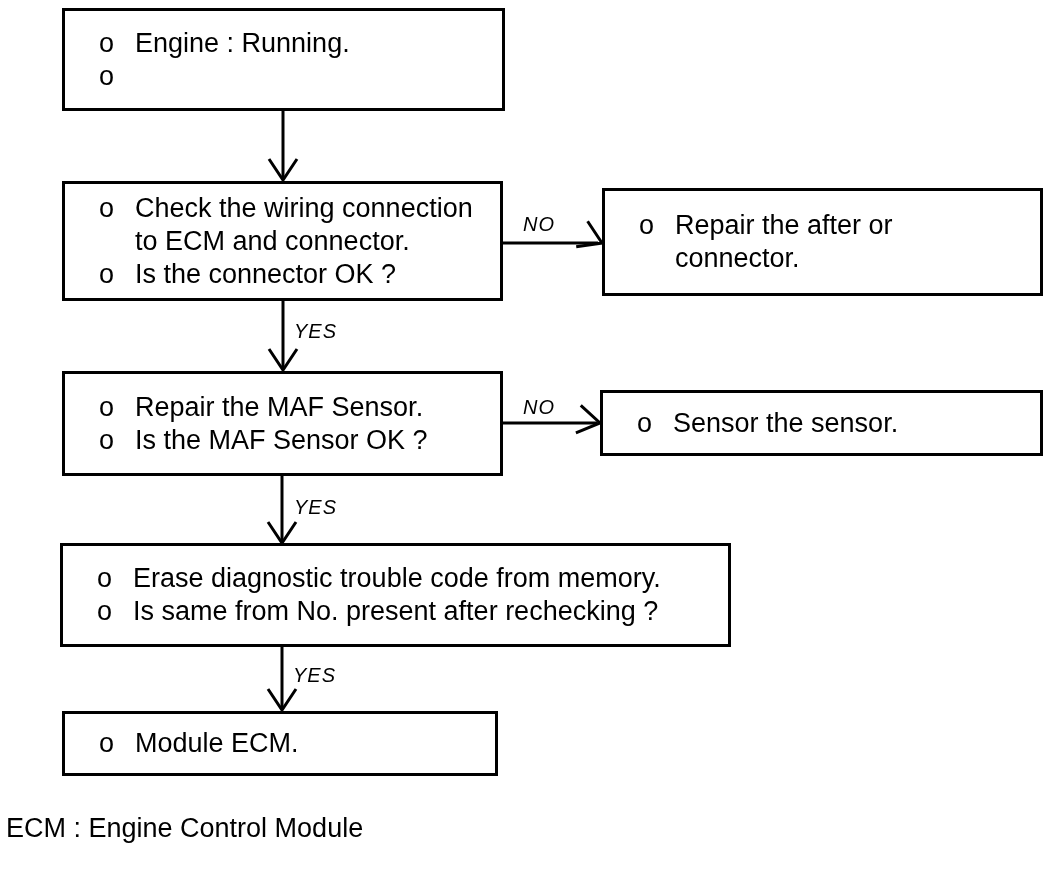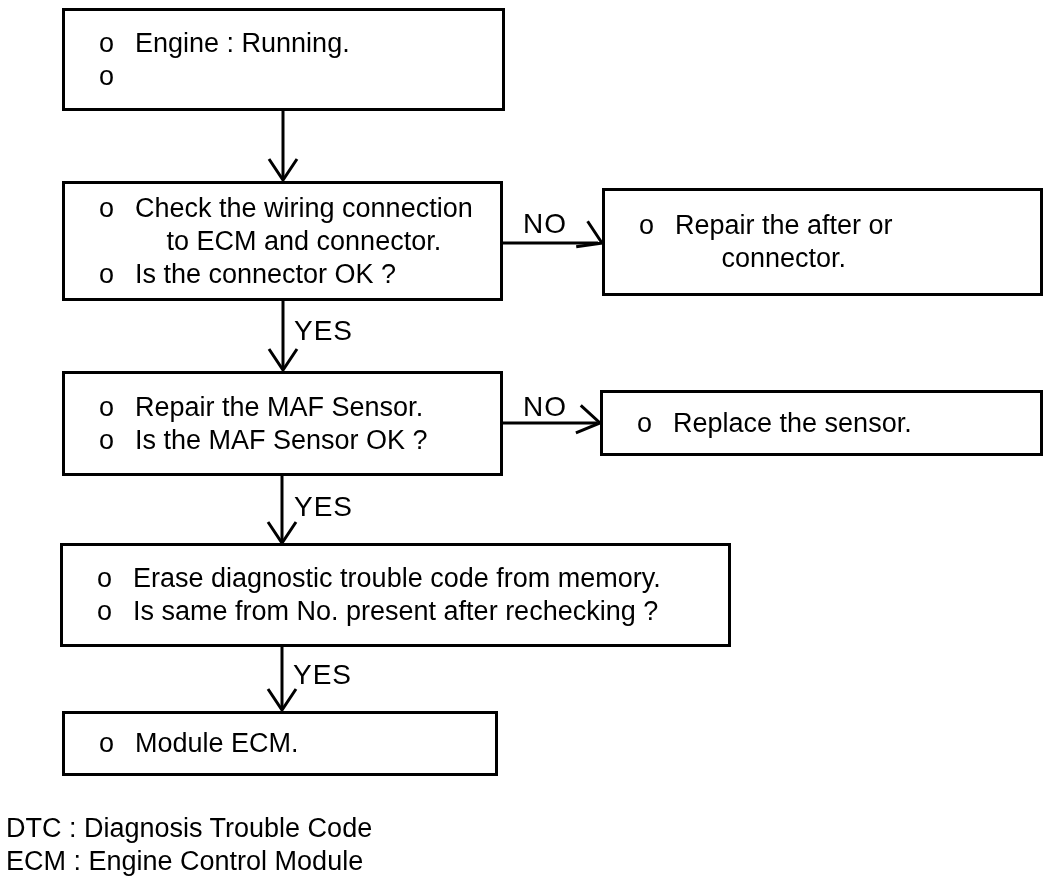--- a/index.html
+++ b/index.html
@@ -38,27 +38,27 @@
     display: flex;
     align-items: flex-start;
     font-size: 27px;
     line-height: 33px;
   }
   .bullet {
     flex: 0 0 36px;
   }
   .item-text {
     white-space: pre;
-    text-align: center;
   }
   .edge-label {
     position: absolute;
-    font-size: 28px;
+    font-size: 20px;
     line-height: 30px;
     letter-spacing: 1px;
+    font-style: italic;
   }
   .legend {
     position: absolute;
     left: 6px;
     top: 812px;
     font-size: 27px;
     line-height: 33px;
   }
 </style>
 </head>
@@ -136,21 +136,21 @@
     </div>
     <div class="item">
       <span class="bullet">o</span>
       <span class="item-text">Is the MAF Sensor OK ?</span>
     </div>
   </div>
 
   <div class="node" style="left:600px; top:390px; width:443px; height:66px;">
     <div class="item">
       <span class="bullet">o</span>
-      <span class="item-text">Replace the sensor.</span>
+      <span class="item-text">Sensor the sensor.</span>
     </div>
   </div>
 
   <div class="node" style="left:60px; top:543px; width:671px; height:104px;">
     <div class="item">
       <span class="bullet">o</span>
       <span class="item-text">Erase diagnostic trouble code from memory.</span>
     </div>
     <div class="item">
       <span class="bullet">o</span>
@@ -165,17 +165,16 @@
     </div>
   </div>
 
   <div class="edge-label" style="left:523px; top:209px;">NO</div>
   <div class="edge-label" style="left:294px; top:316px;">YES</div>
   <div class="edge-label" style="left:523px; top:392px;">NO</div>
   <div class="edge-label" style="left:294px; top:492px;">YES</div>
   <div class="edge-label" style="left:293px; top:660px;">YES</div>
 
   <div class="legend">
-    <div>DTC : Diagnosis Trouble Code</div>
     <div>ECM : Engine Control Module</div>
   </div>
 
 </div>
 
 </body></html>

